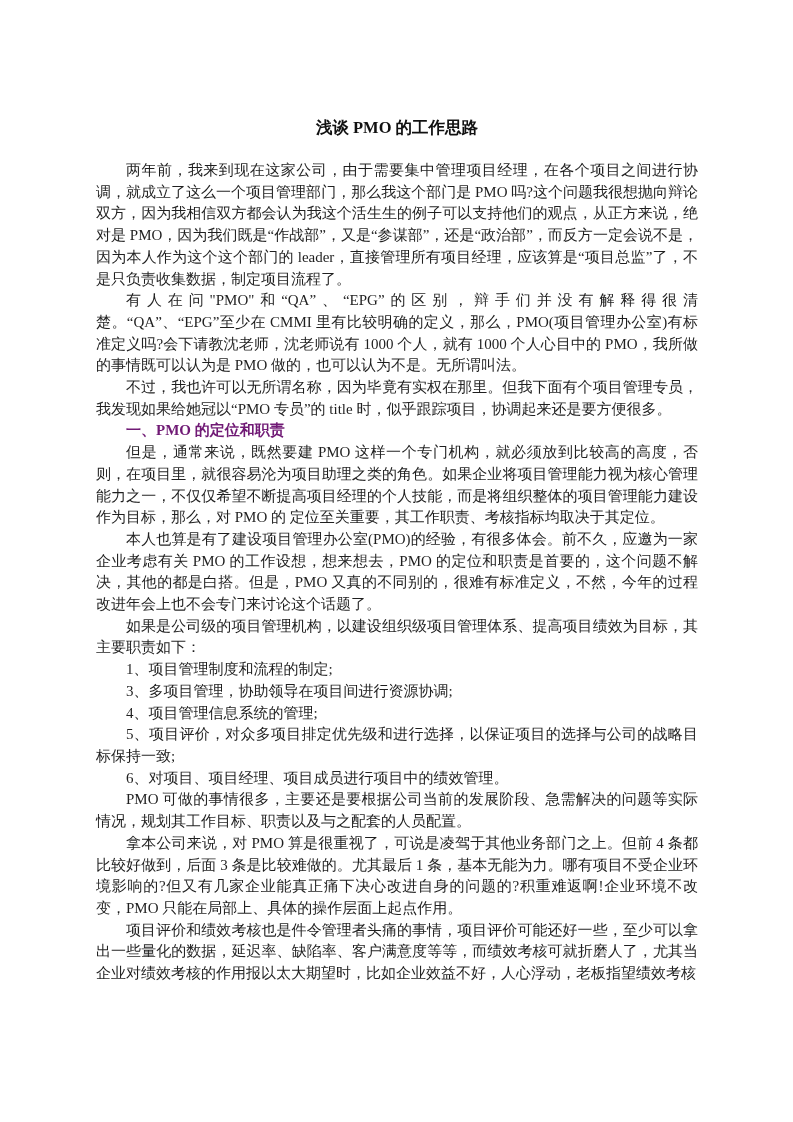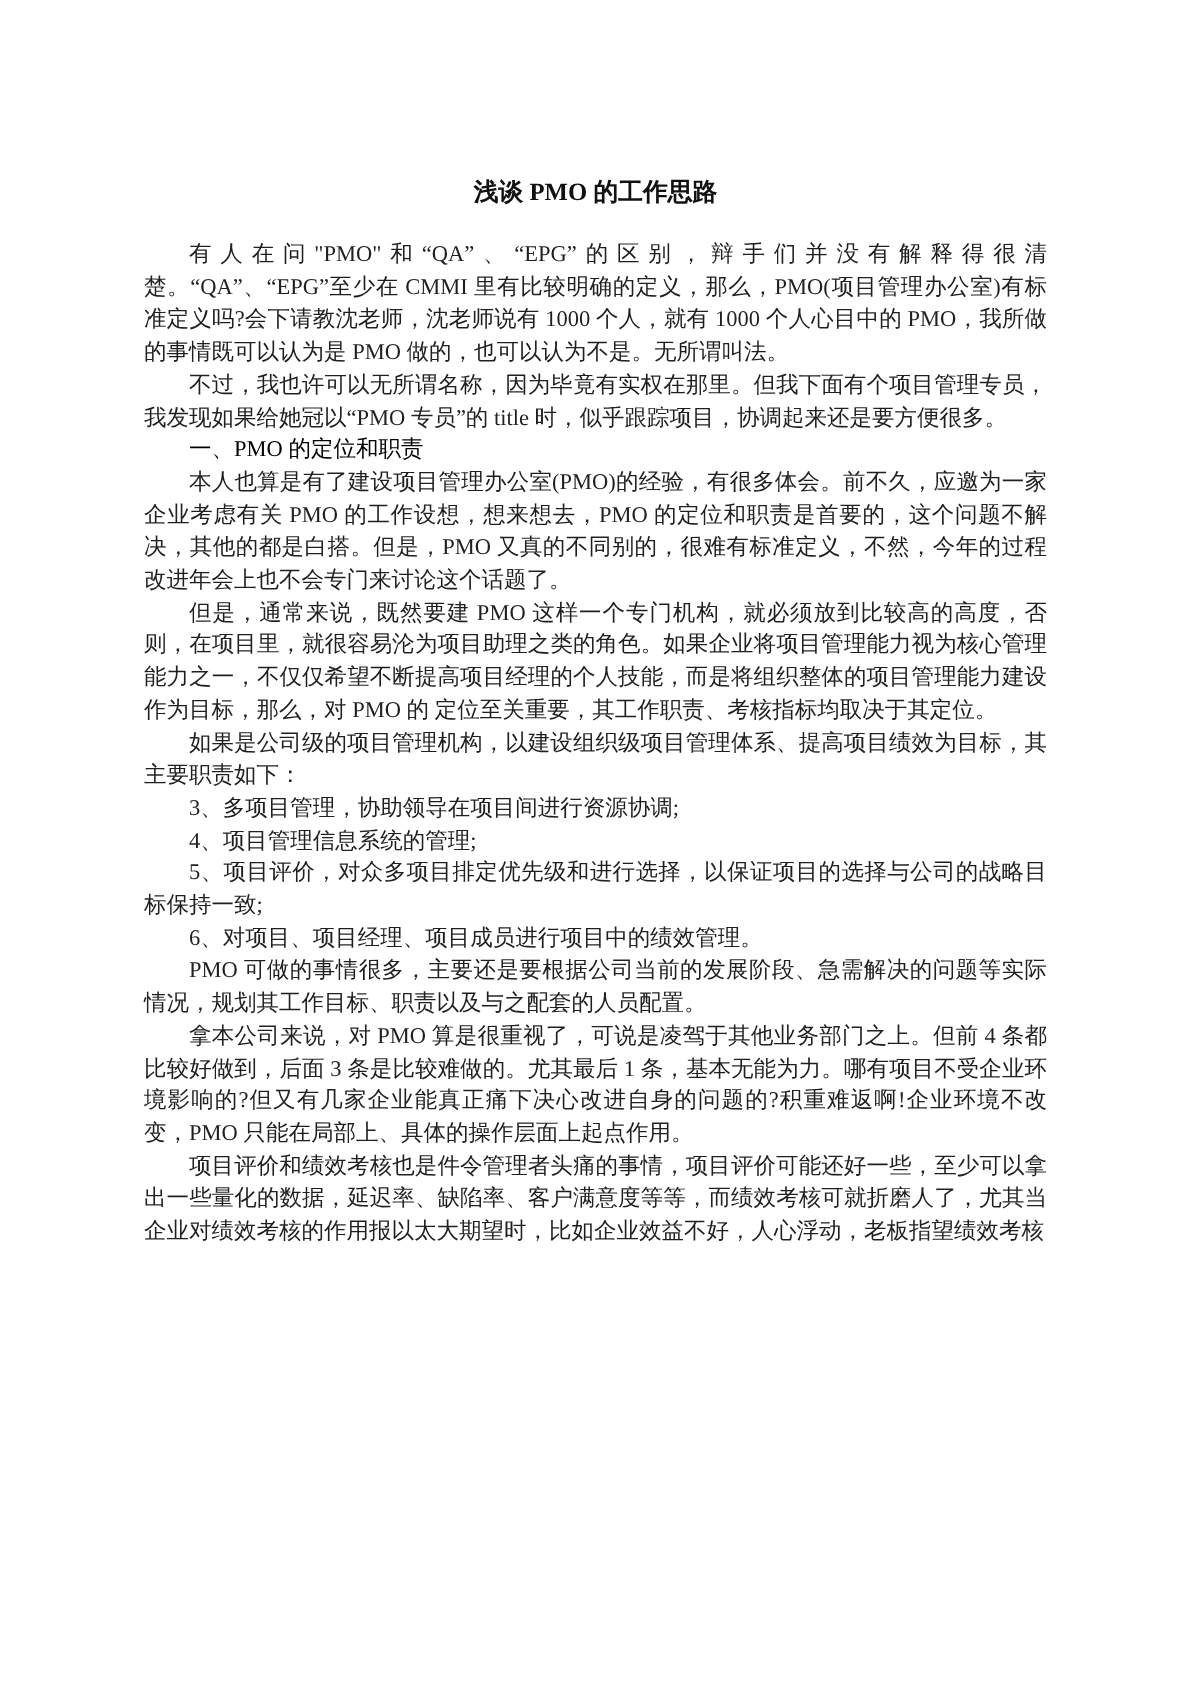--- a/index.html
+++ b/index.html
@@ -32,39 +32,41 @@
   .para, .heading, .list-item {
     font-size: 15px;
     line-height: 21.7px;
     margin: 0;
     text-align: justify;
     text-indent: 2em;
     word-break: break-word;
     color: #1f1f1f;
   }
   .heading {
-    font-weight: normal;
-    color: #000000;
+    font-weight: bold;
+    color: #701a75;
   }
 </style>
 </head>
 <body>
 
 <div class="page">
   <h1 class="doc-title">浅谈 PMO 的工作思路</h1>
 
+  <p class="para">两年前，我来到现在这家公司，由于需要集中管理项目经理，在各个项目之间进行协调，就成立了这么一个项目管理部门，那么我这个部门是 PMO 吗?这个问题我很想抛向辩论双方，因为我相信双方都会认为我这个活生生的例子可以支持他们的观点，从正方来说，绝对是 PMO，因为我们既是“作战部”，又是“参谋部”，还是“政治部”，而反方一定会说不是，因为本人作为这个这个部门的 leader，直接管理所有项目经理，应该算是“项目总监”了，不是只负责收集数据，制定项目流程了。</p>
   <p class="para">有人在问"PMO"和“QA”、“EPG”的区别，辩手们并没有解释得很清楚。“QA”、“EPG”至少在 CMMI 里有比较明确的定义，那么，PMO(项目管理办公室)有标准定义吗?会下请教沈老师，沈老师说有 1000 个人，就有 1000 个人心目中的 PMO，我所做的事情既可以认为是 PMO 做的，也可以认为不是。无所谓叫法。</p>
   <p class="para">不过，我也许可以无所谓名称，因为毕竟有实权在那里。但我下面有个项目管理专员，我发现如果给她冠以“PMO 专员”的 title 时，似乎跟踪项目，协调起来还是要方便很多。</p>
 
   <h2 class="heading">一、PMO 的定位和职责</h2>
 
+  <p class="para">但是，通常来说，既然要建 PMO 这样一个专门机构，就必须放到比较高的高度，否则，在项目里，就很容易沦为项目助理之类的角色。如果企业将项目管理能力视为核心管理能力之一，不仅仅希望不断提高项目经理的个人技能，而是将组织整体的项目管理能力建设作为目标，那么，对 PMO 的 定位至关重要，其工作职责、考核指标均取决于其定位。</p>
   <p class="para">本人也算是有了建设项目管理办公室(PMO)的经验，有很多体会。前不久，应邀为一家企业考虑有关 PMO 的工作设想，想来想去，PMO 的定位和职责是首要的，这个问题不解决，其他的都是白搭。但是，PMO 又真的不同别的，很难有标准定义，不然，今年的过程改进年会上也不会专门来讨论这个话题了。</p>
-  <p class="para">但是，通常来说，既然要建 PMO 这样一个专门机构，就必须放到比较高的高度，否则，在项目里，就很容易沦为项目助理之类的角色。如果企业将项目管理能力视为核心管理能力之一，不仅仅希望不断提高项目经理的个人技能，而是将组织整体的项目管理能力建设作为目标，那么，对 PMO 的 定位至关重要，其工作职责、考核指标均取决于其定位。</p>
   <p class="para">如果是公司级的项目管理机构，以建设组织级项目管理体系、提高项目绩效为目标，其主要职责如下：</p>
 
+  <p class="list-item">1、项目管理制度和流程的制定;</p>
   <p class="list-item">3、多项目管理，协助领导在项目间进行资源协调;</p>
   <p class="list-item">4、项目管理信息系统的管理;</p>
   <p class="list-item">5、项目评价，对众多项目排定优先级和进行选择，以保证项目的选择与公司的战略目标保持一致;</p>
   <p class="list-item">6、对项目、项目经理、项目成员进行项目中的绩效管理。</p>
 
   <p class="para">PMO 可做的事情很多，主要还是要根据公司当前的发展阶段、急需解决的问题等实际情况，规划其工作目标、职责以及与之配套的人员配置。</p>
   <p class="para">拿本公司来说，对 PMO 算是很重视了，可说是凌驾于其他业务部门之上。但前 4 条都比较好做到，后面 3 条是比较难做的。尤其最后 1 条，基本无能为力。哪有项目不受企业环境影响的?但又有几家企业能真正痛下决心改进自身的问题的?积重难返啊!企业环境不改变，PMO 只能在局部上、具体的操作层面上起点作用。</p>
   <p class="para">项目评价和绩效考核也是件令管理者头痛的事情，项目评价可能还好一些，至少可以拿出一些量化的数据，延迟率、缺陷率、客户满意度等等，而绩效考核可就折磨人了，尤其当企业对绩效考核的作用报以太大期望时，比如企业效益不好，人心浮动，老板指望绩效考核</p>
 </div>
 

